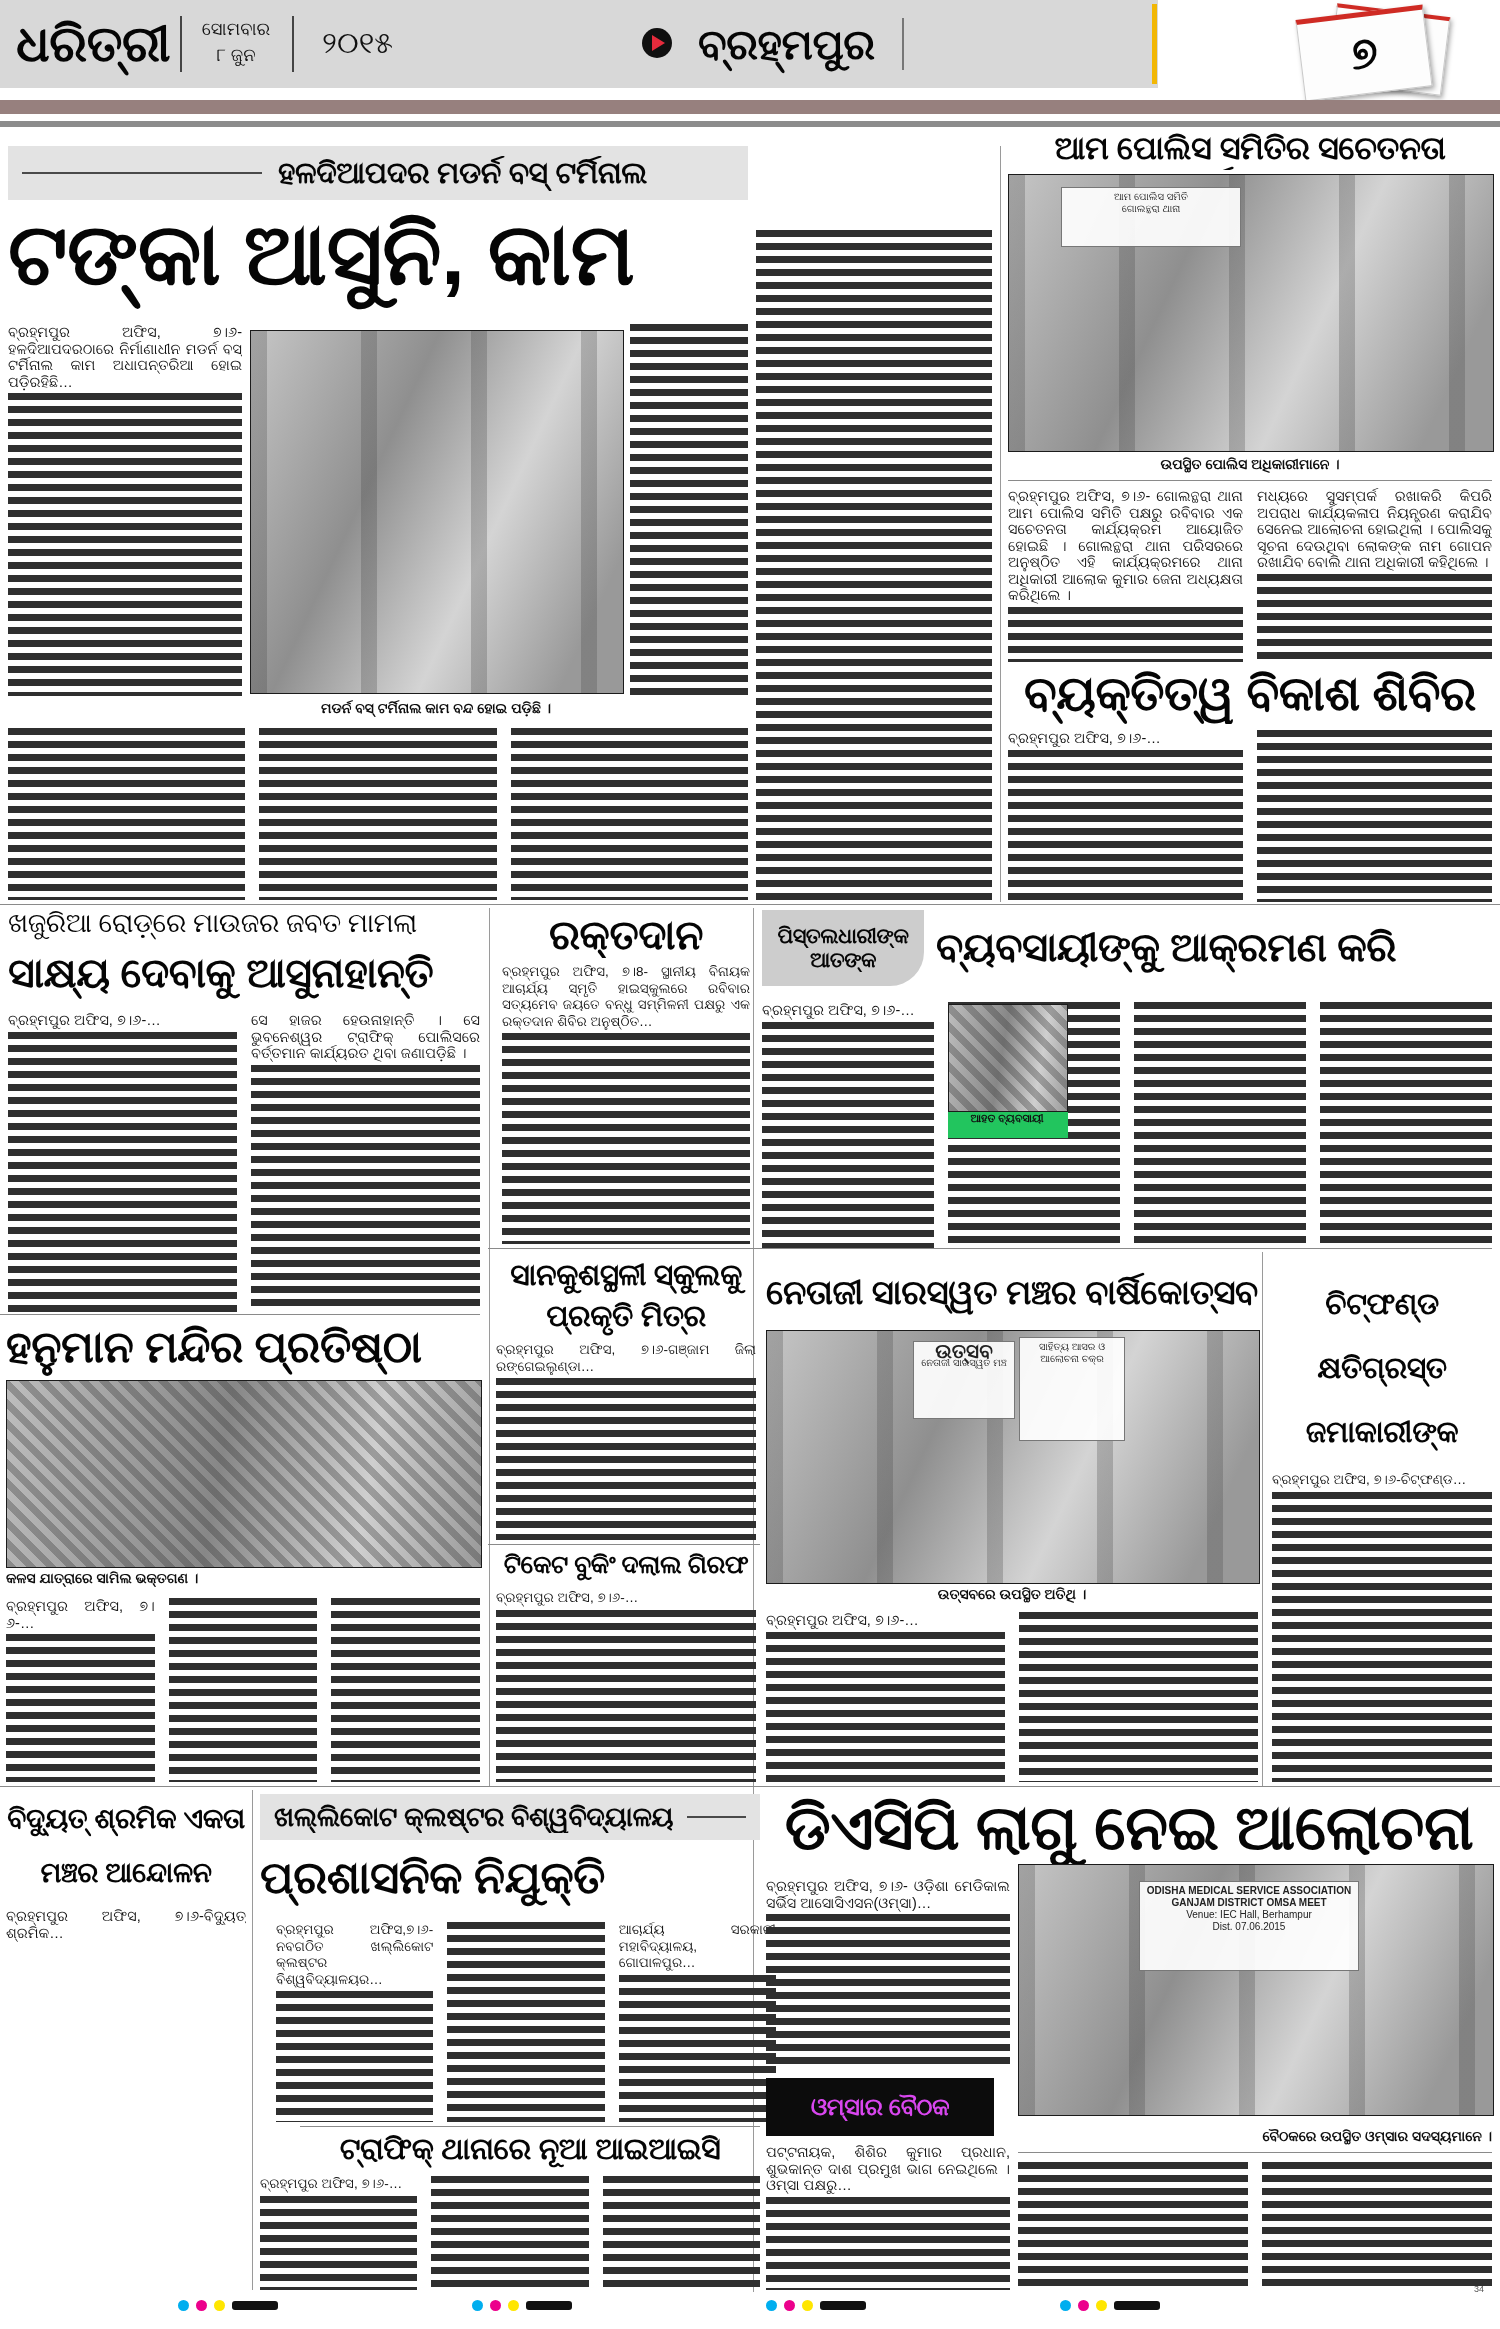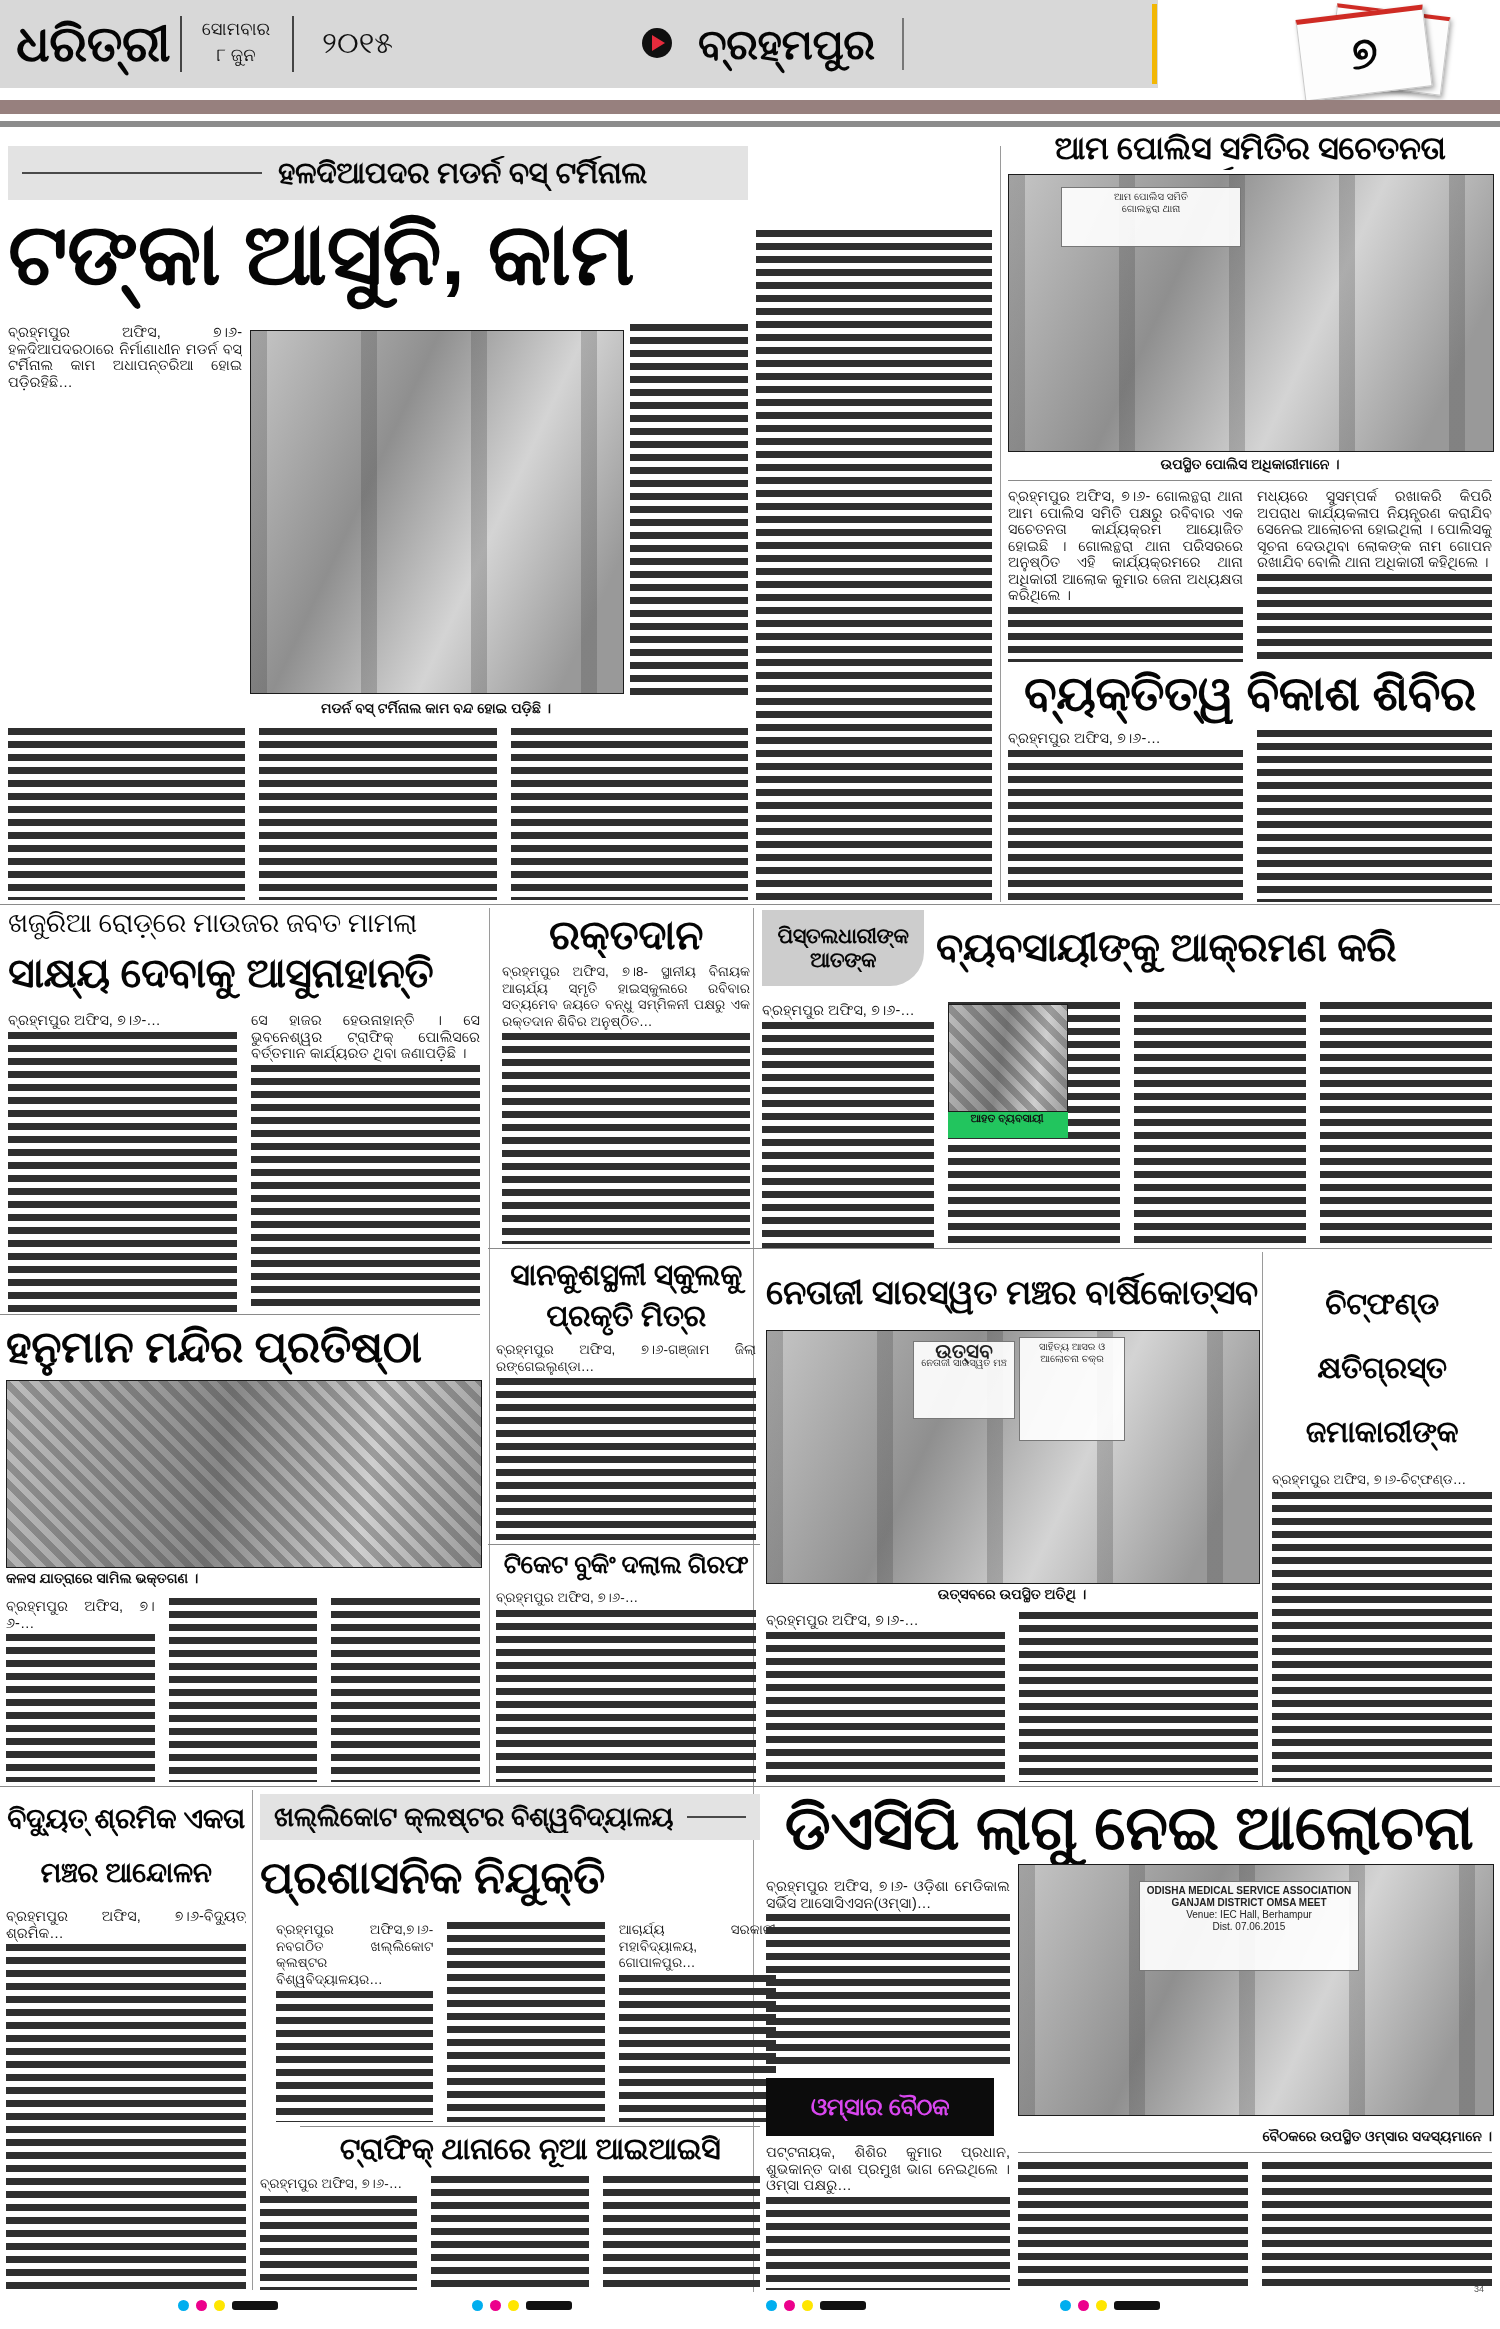--- a/index.html
+++ b/index.html
@@ -66,21 +66,21 @@
   </div>
 
   <div class="abs" style="left:0;top:100px;width:1500px;height:14px;background:#97807e;"></div>
   <div class="abs" style="left:0;top:121px;width:1500px;height:6px;background:#8c8c8c;"></div>
 
   <div class="abs kickband" style="left:8px;top:146px;width:740px;height:54px;">
     <div class="krule" style="max-width:240px;margin-right:16px;"></div>
     <div class="clip hl" style="font-size:30px;">ହଳଦିଆପଦର ମଡର୍ନ ବସ୍ ଟର୍ମିନାଲ</div>
   </div>
   <div class="abs clip hl" style="left:8px;top:202px;width:740px;height:110px;font-size:86px;line-height:104px;">ଟଙ୍କା ଆସୁନି, କାମ ବନ୍ଦ</div>
-  <div class="abs clip" style="left:8px;top:324px;width:234px;height:372px;display:flex;flex-direction:row;">
+  <div class="abs clip" style="left:8px;top:324px;width:234px;height:372px;display:flex;flex-direction:column;">
     <p class="lead">ବ୍ରହ୍ମପୁର ଅଫିସ, ୭।୬-ହଳଦିଆପଦରଠାରେ ନିର୍ମାଣାଧୀନ ମଡର୍ନ ବସ୍ ଟର୍ମିନାଲ କାମ ଅଧାପନ୍ତରିଆ ହୋଇ ପଡ଼ିରହିଛି…</p>
     <div class="fill"></div>
   </div>
   <div class="abs photo" style="left:250px;top:330px;width:372px;height:362px;"></div>
   <div class="abs clip" style="left:630px;top:324px;width:118px;height:372px;display:flex;">
     <div class="fill" style="width:100%;"></div>
   </div>
   <div class="abs clip caption ctr" style="left:250px;top:700px;width:372px;height:22px;">ମଡର୍ନ ବସ୍ ଟର୍ମିନାଲ କାମ ବନ୍ଦ ହୋଇ ପଡ଼ିଛି ।</div>
   <div class="abs clip cols" style="left:8px;top:728px;width:740px;height:172px;">
     <div class="col">
@@ -242,21 +242,21 @@
     <p class="lead" style="font-size:13.5px;">ବ୍ରହ୍ମପୁର ଅଫିସ, ୭।୬-ଚିଟ୍‌ଫଣ୍ଡ…</p>
     <div class="fill"></div>
   </div>
 
   <div class="abs hline" style="left:0;top:1786px;width:1500px;"></div>
 
   <div class="abs clip ctr hl" style="left:6px;top:1792px;width:240px;height:110px;font-size:28px;line-height:54px;">
     <div>ବିଦ୍ୟୁତ୍ ଶ୍ରମିକ ଏକତା</div>
     <div>ମଞ୍ଚର ଆନ୍ଦୋଳନ ନିଷ୍ପତ୍ତି</div>
   </div>
-  <div class="abs clip" style="left:6px;top:1908px;width:240px;height:382px;display:flex;flex-direction:column;">
+  <div class="abs clip" style="left:6px;top:1908px;width:240px;height:382px;display:flex;flex-direction:row;">
     <p class="lead">ବ୍ରହ୍ମପୁର ଅଫିସ, ୭।୬-ବିଦ୍ୟୁତ୍ ଶ୍ରମିକ…</p>
     <div class="fill"></div>
   </div>
 
   <div class="abs vline" style="left:252px;top:1790px;height:500px;"></div>
   <div class="abs kickband" style="left:260px;top:1794px;width:500px;height:46px;">
     <div class="clip hl" style="font-size:27px;margin-right:14px;">ଖଲ୍ଲିକୋଟ କ୍ଲଷ୍ଟର ବିଶ୍ୱବିଦ୍ୟାଳୟ</div>
     <div class="krule"></div>
   </div>
   <div class="abs clip hl" style="left:260px;top:1844px;width:500px;height:72px;font-size:45px;line-height:68px;">ପ୍ରଶାସନିକ ନିଯୁକ୍ତି ପ୍ରକ୍ରିୟା ଆଜିଠୁ</div>

